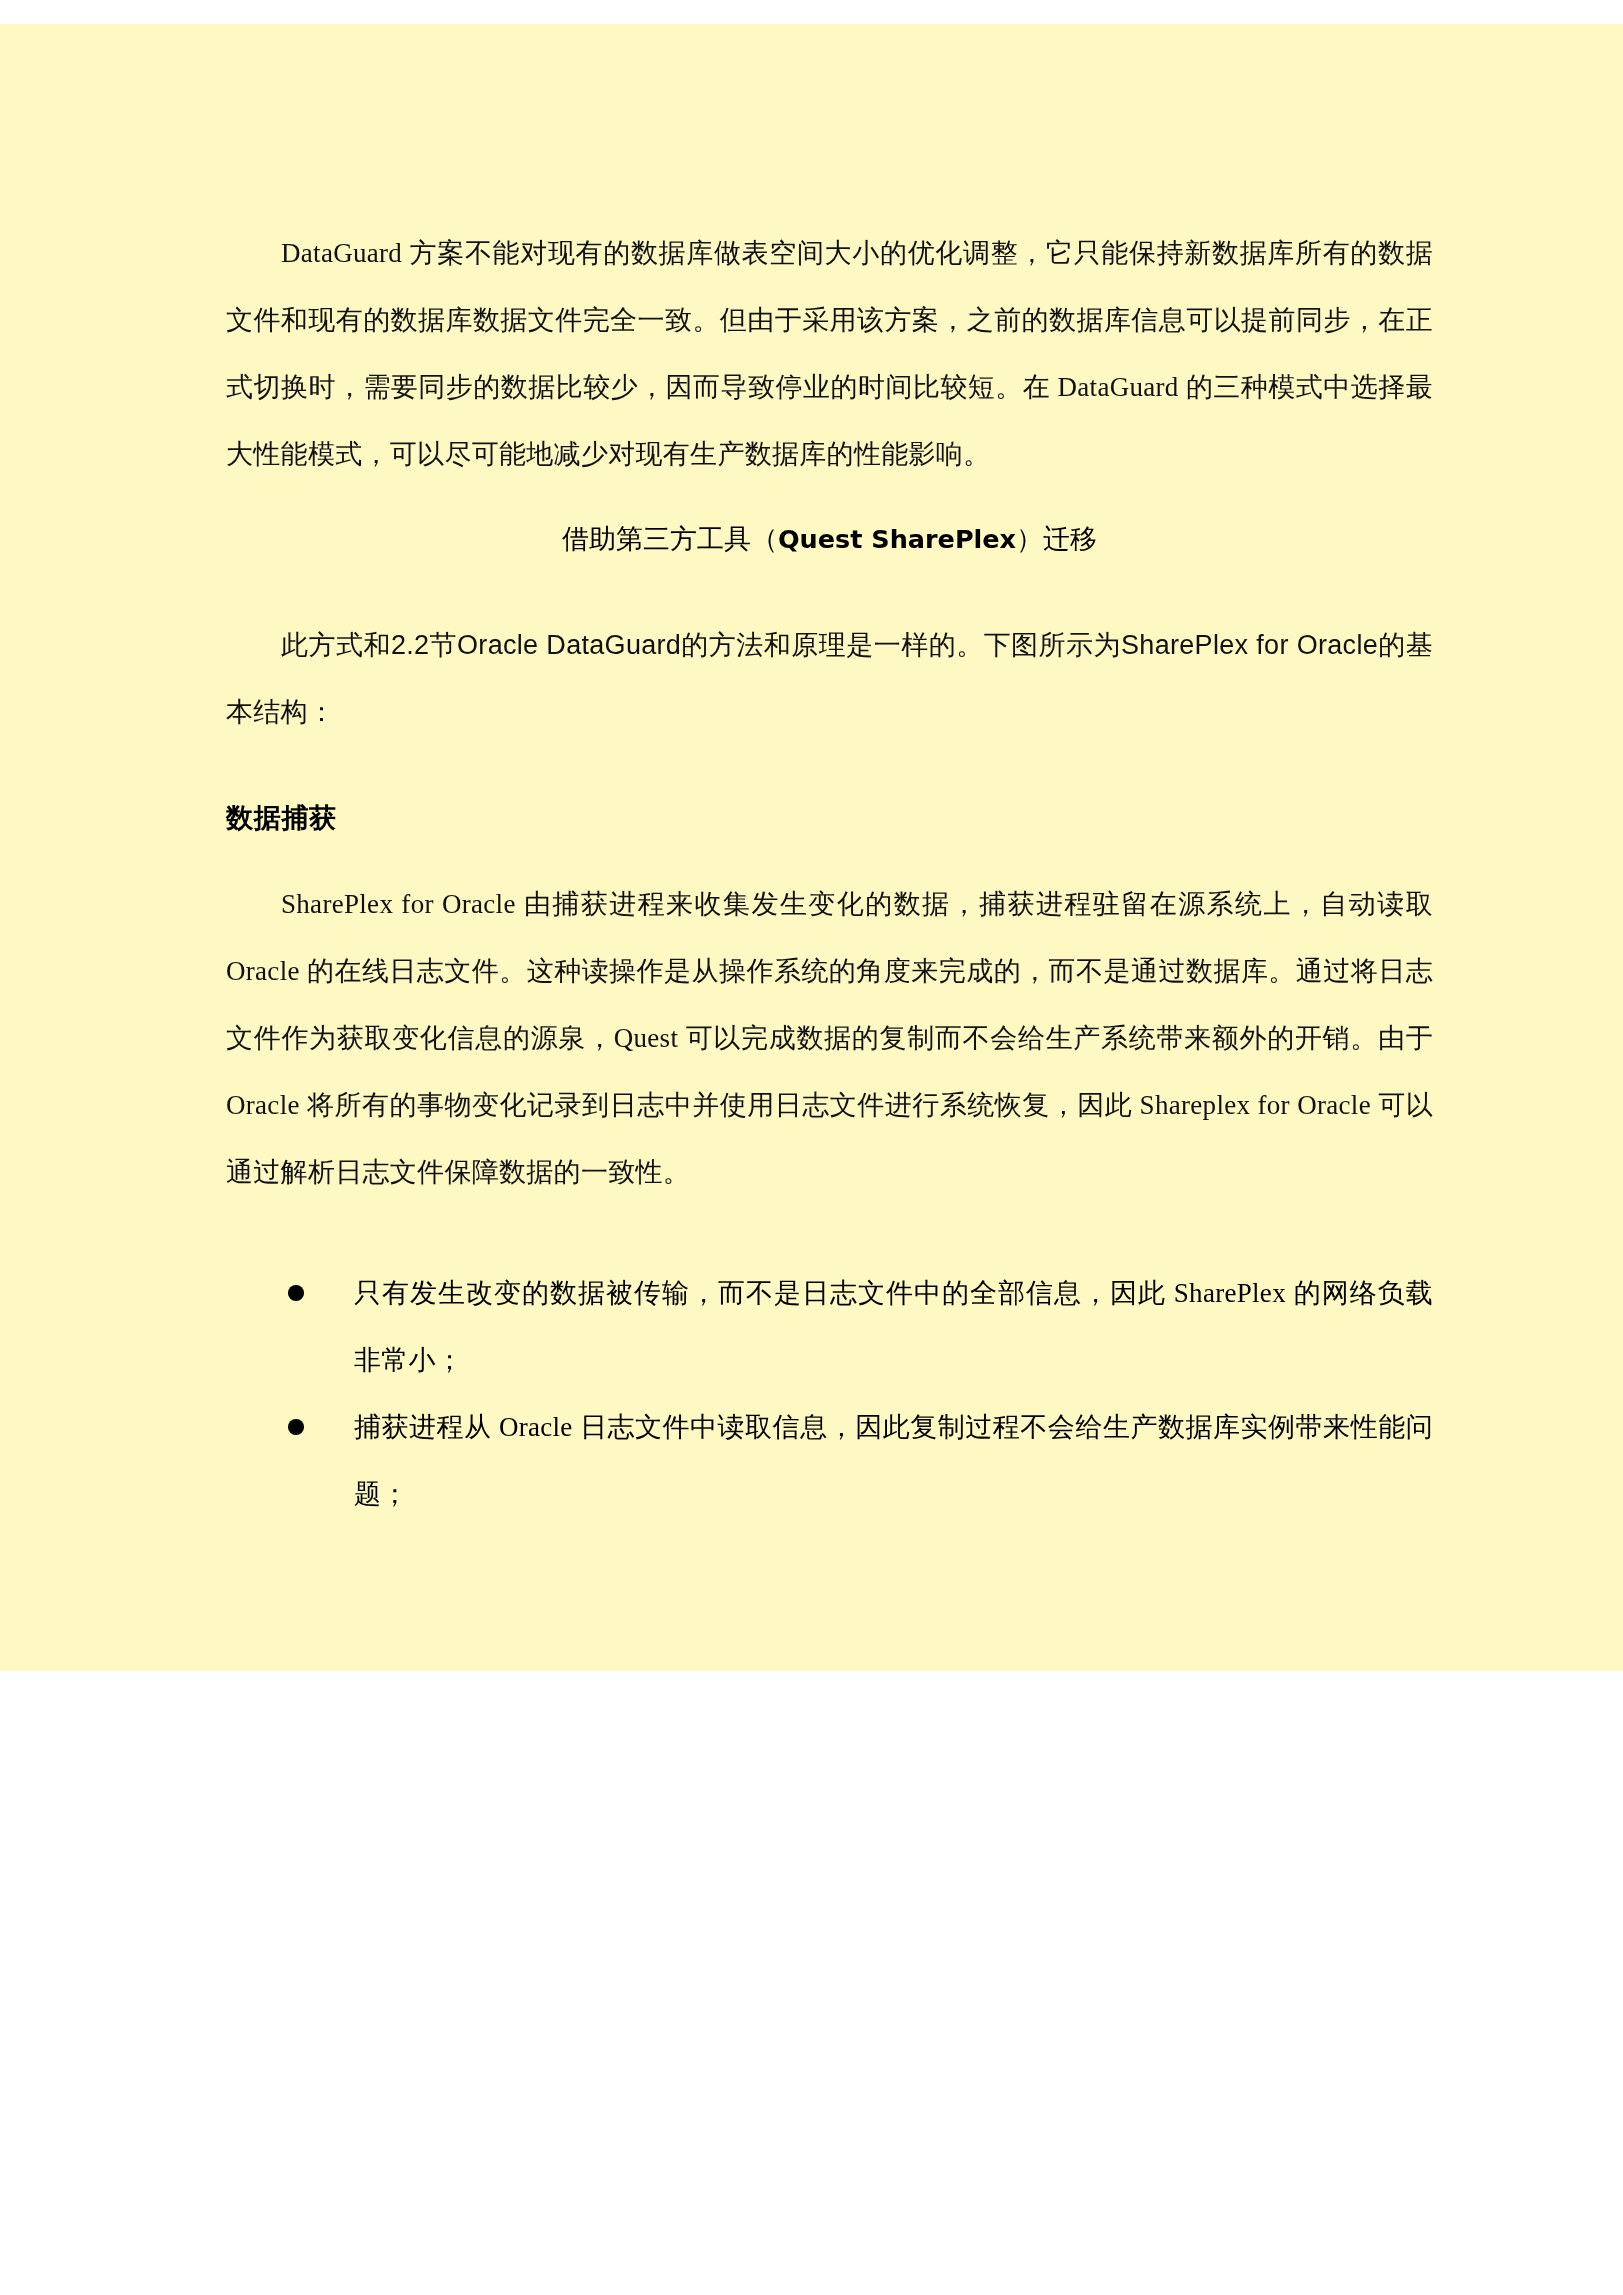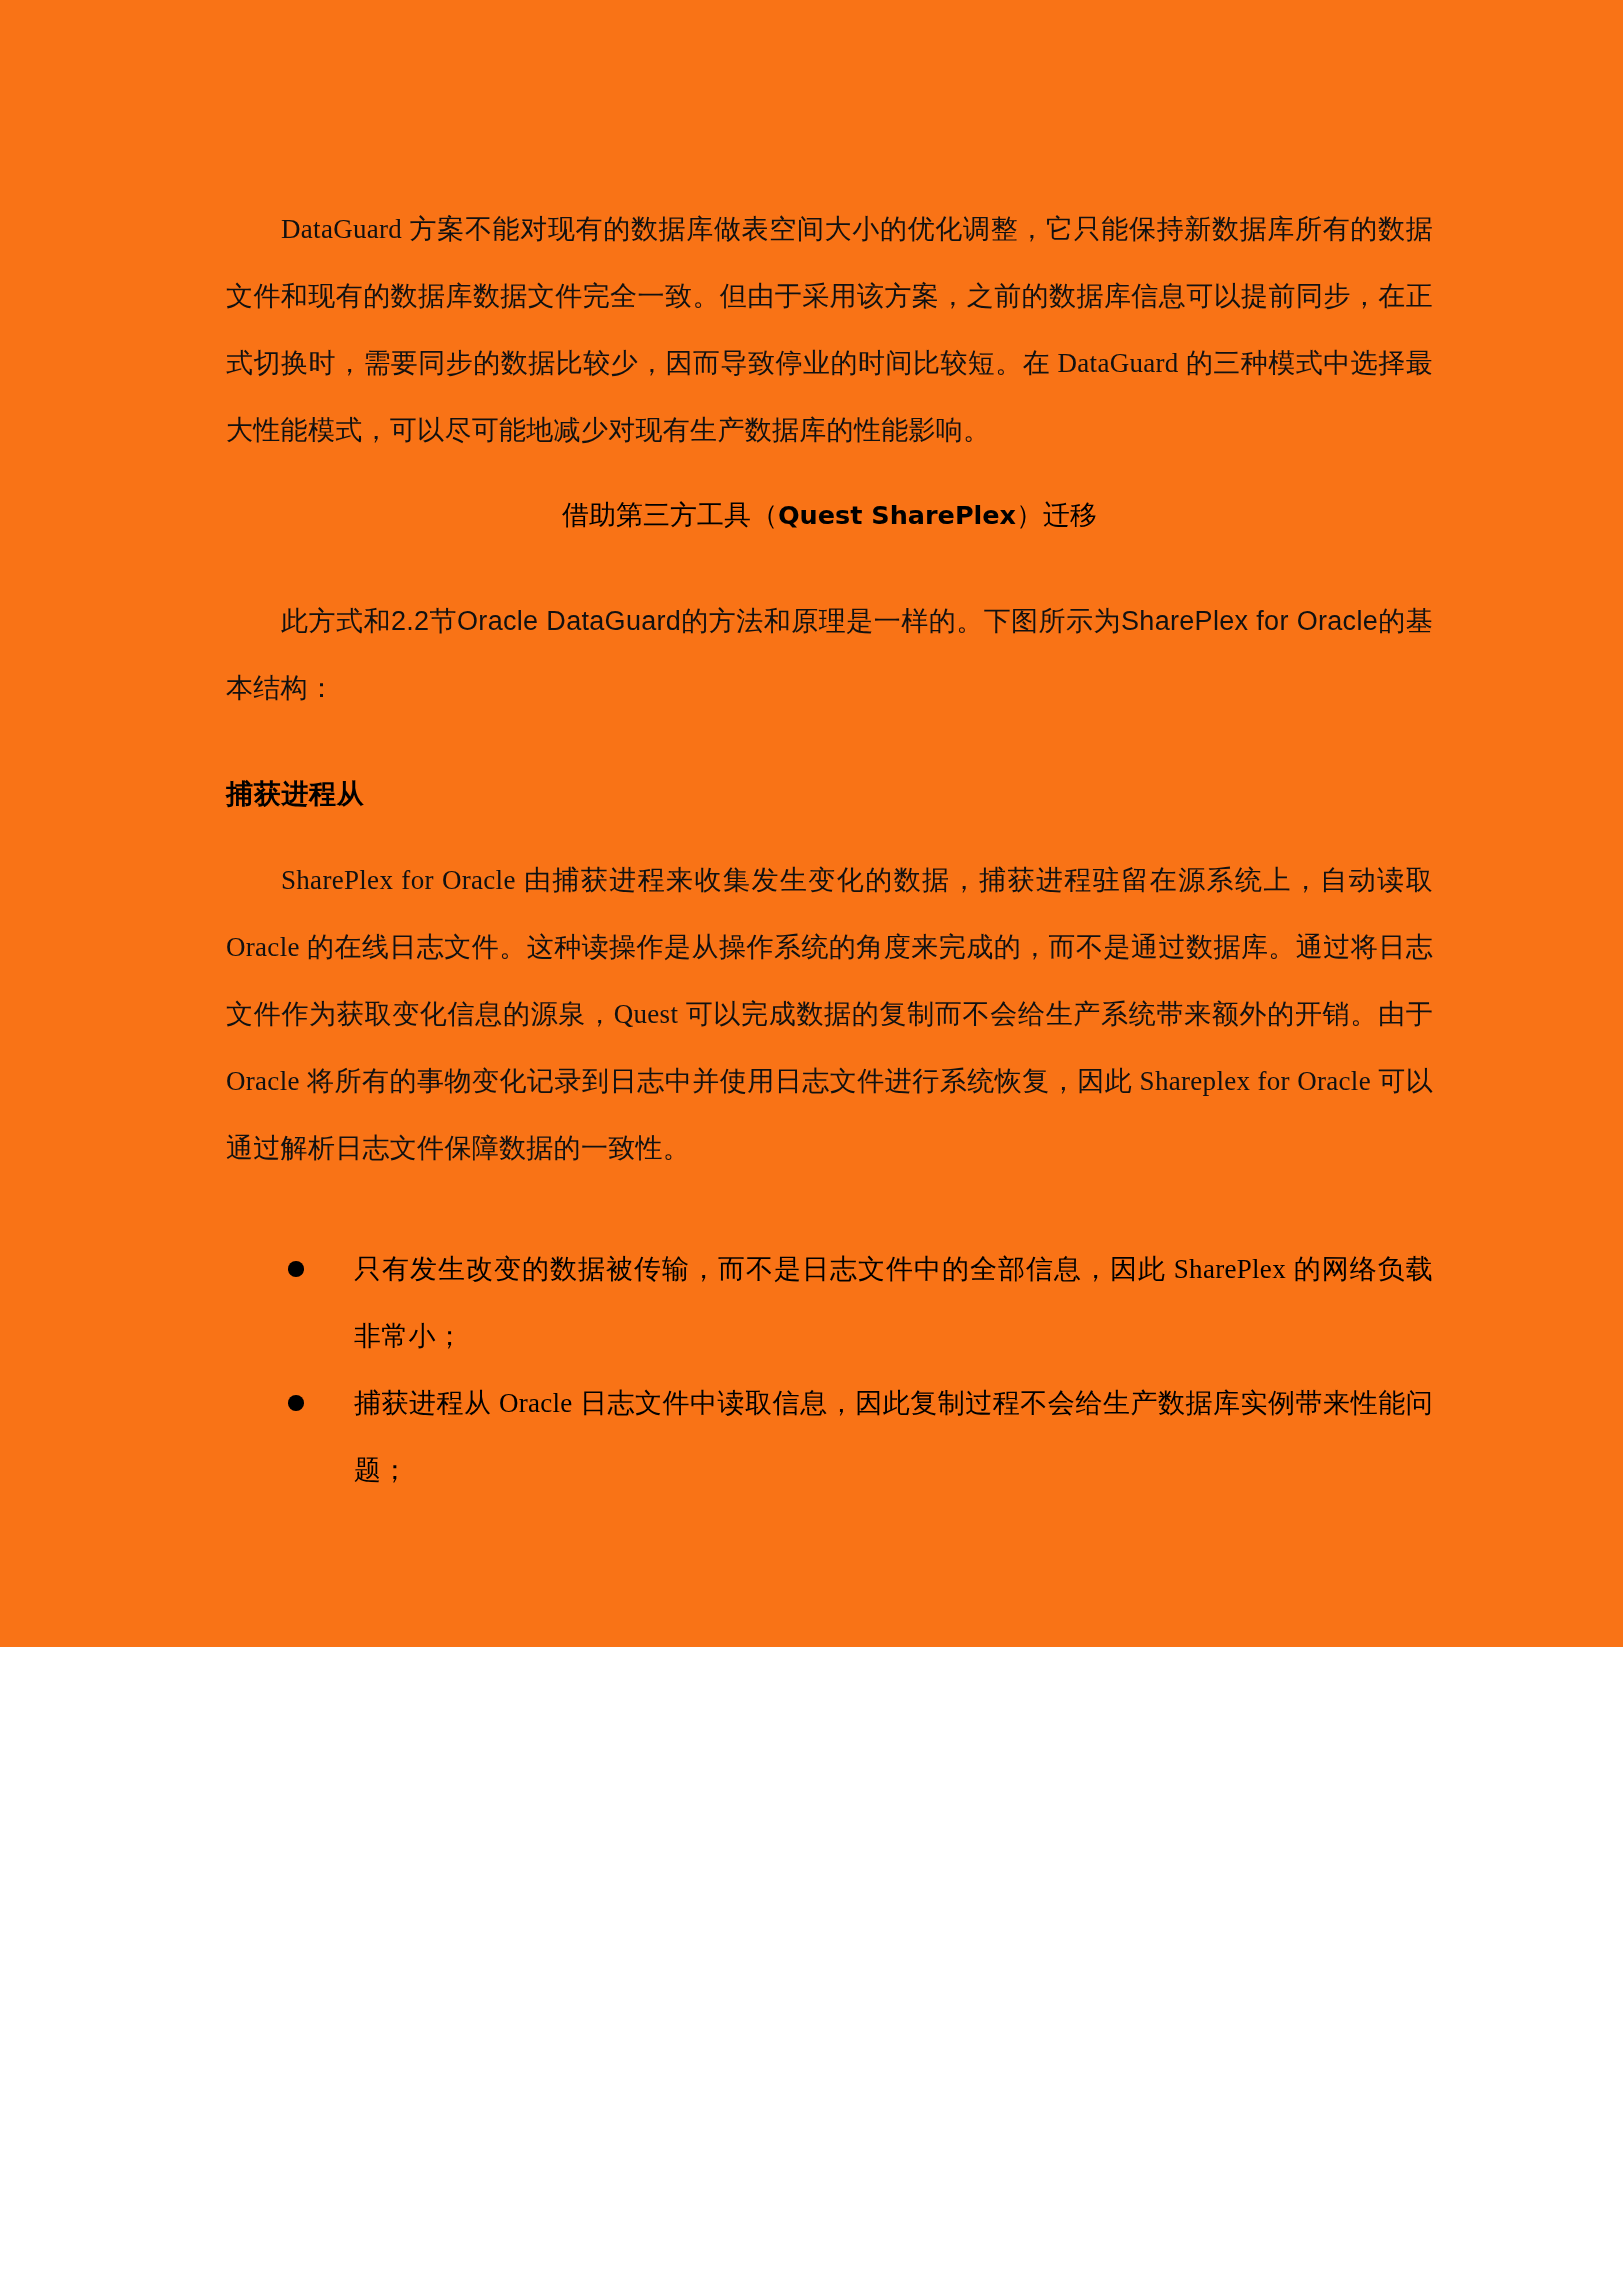--- a/index.html
+++ b/index.html
@@ -9,23 +9,24 @@
     background: #ffffff;
   }
   body {
     font-family: "Liberation Serif", "DejaVu Serif", serif;
     color: #000000;
   }
   .page {
     position: relative;
     width: 1623px;
     height: 1647px;
-    background: #f97316;
+    background: #fef9c3;
     box-sizing: border-box;
     overflow: hidden;
+    margin-top: 24px;
   }
   .content {
     position: absolute;
     left: 226px;
     top: 196px;
     width: 1207px;
   }
 
   
   .para {
@@ -114,21 +115,21 @@
     <div class="subheading-line">
       <span>借助第三方工具（</span><span class="brand">Quest SharePlex</span><span>）迁移</span>
     </div>
 
     <div class="gap-md"></div>
 
     <p class="para indent mono-ish">此方式和2.2节Oracle DataGuard的方法和原理是一样的。下图所示为SharePlex for Oracle的基本结构：</p>
 
     <div class="gap-md"></div>
 
-    <h2 class="section-heading">捕获进程从</h2>
+    <h2 class="section-heading">数据捕获</h2>
 
     <div class="gap-sm"></div>
 
     <p class="para indent">SharePlex for Oracle 由捕获进程来收集发生变化的数据，捕获进程驻留在源系统上，自动读取 Oracle 的在线日志文件。这种读操作是从操作系统的角度来完成的，而不是通过数据库。通过将日志文件作为获取变化信息的源泉，Quest 可以完成数据的复制而不会给生产系统带来额外的开销。由于 Oracle 将所有的事物变化记录到日志中并使用日志文件进行系统恢复，因此 Shareplex for Oracle 可以通过解析日志文件保障数据的一致性。</p>
 
     <div class="gap-sm"></div>
 
 
     <div class="gap-sm"></div>
 

